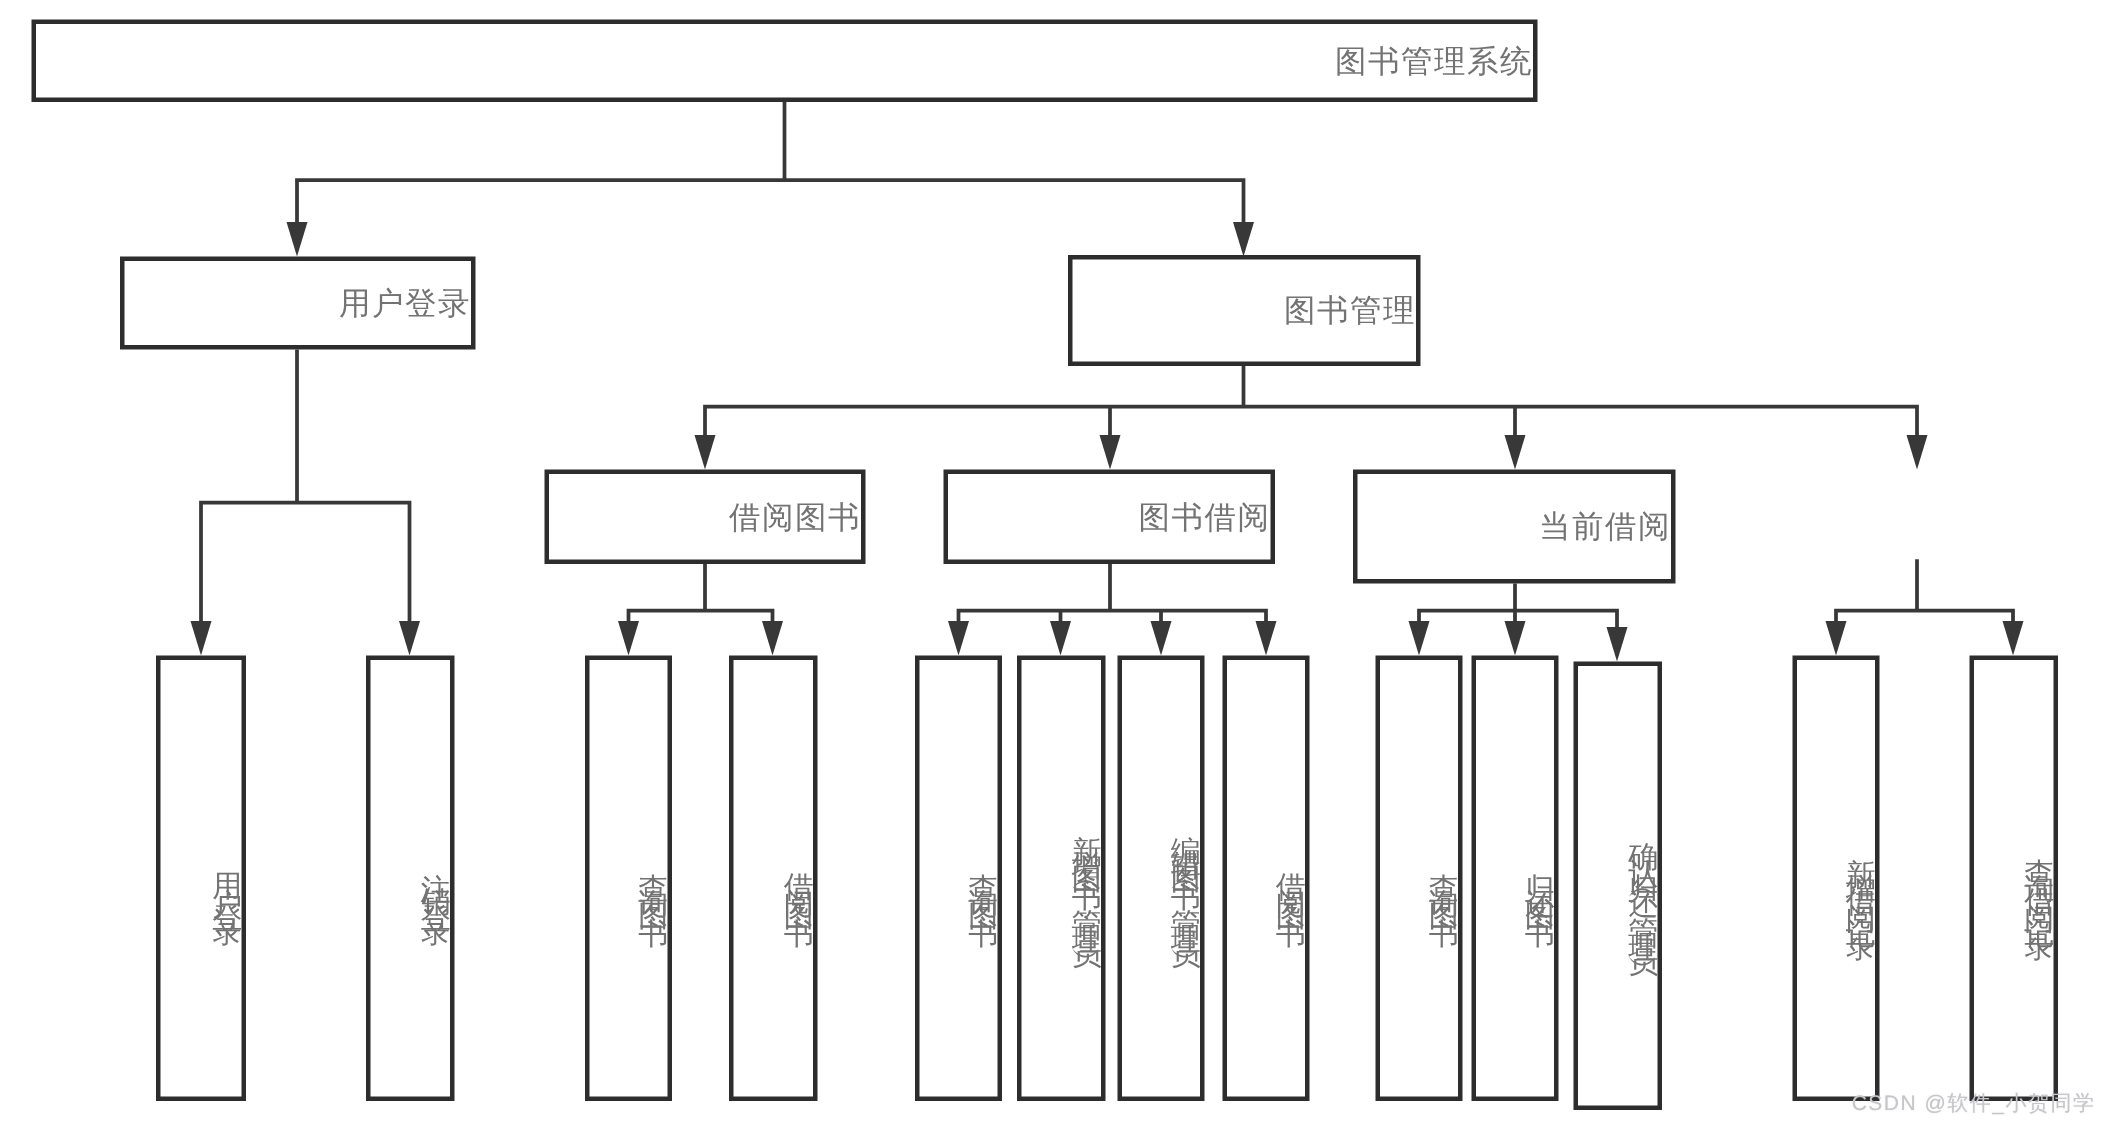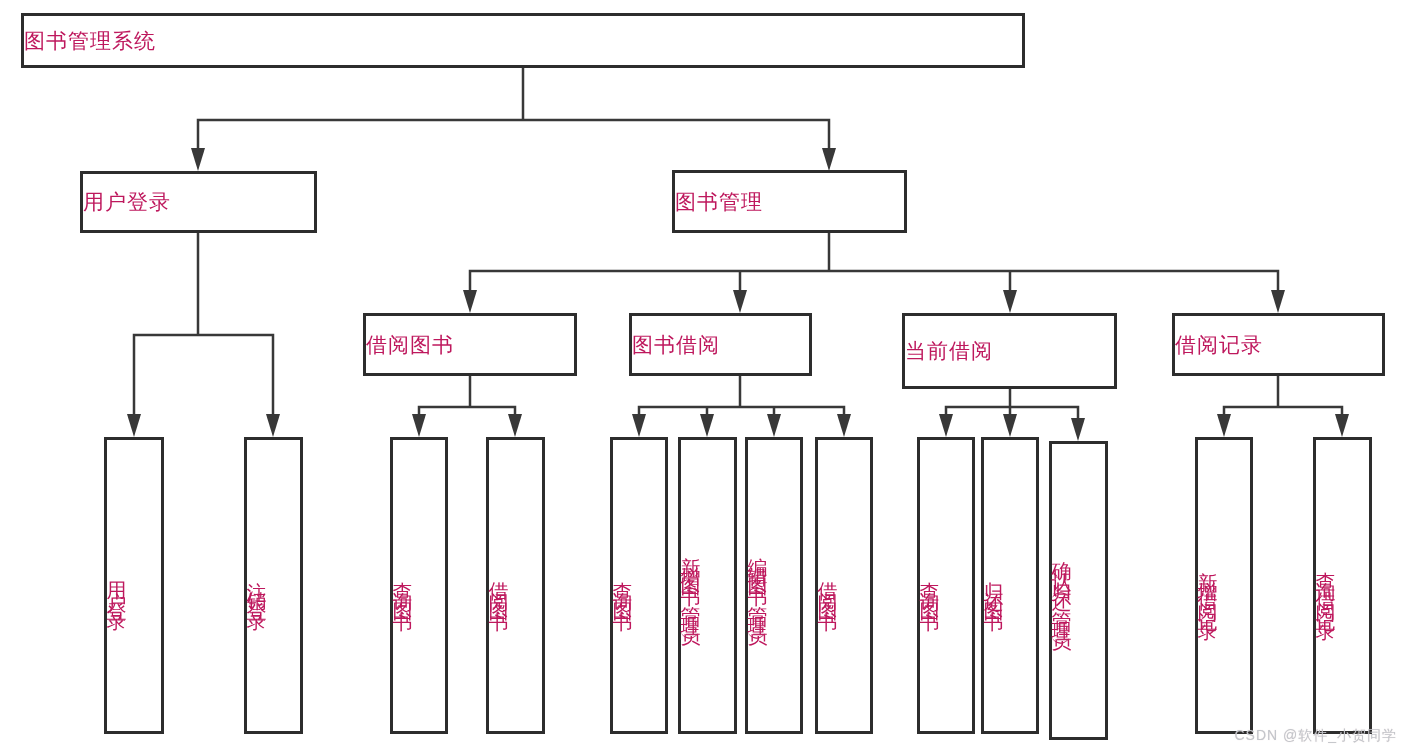--- a/index.html
+++ b/index.html
@@ -17,22 +17,22 @@
     width: 1405px; height: 747px;
     z-index: 1;
   }
   .node {
     position: absolute;
     box-sizing: border-box;
     background: #ffffff;
     border: 3px solid #2d2d2d;
     display: flex;
     align-items: center;
-    justify-content: flex-start;
-    color: #be185d;
+    justify-content: flex-end;
+    color: #737373;
     z-index: 2;
   }
   .hnode { font-size: 21px; letter-spacing: 1px; }
   .vnode { font-size: 20px; }
   .vnode .vtext {
     writing-mode: vertical-rl;
     text-orientation: mixed;
     letter-spacing: 10px;
     line-height: 1;
     white-space: nowrap;
@@ -86,35 +86,32 @@
     </g>
   </svg>
 
   <div class="node hnode" style="left:21px; top:13px; width:1004px; height:55px;">
     <span>图书管理系统</span>
   </div>
 
   <div class="node hnode" style="left:80px; top:171px; width:237px; height:62px;">
     <span>用户登录</span>
   </div>
-  <div class="node hnode" style="left:672px; top:170px; width:235px; height:63px;">
+  <div class="node hnode" style="left:712px; top:170px; width:235px; height:74px;">
     <span>图书管理</span>
   </div>
 
   <div class="node hnode" style="left:363px; top:313px; width:214px; height:63px;">
     <span>借阅图书</span>
   </div>
-  <div class="node hnode" style="left:629px; top:313px; width:183px; height:63px;">
+  <div class="node hnode" style="left:629px; top:313px; width:221px; height:63px;">
     <span>图书借阅</span>
   </div>
   <div class="node hnode" style="left:902px; top:313px; width:215px; height:76px;">
     <span>当前借阅</span>
-  </div>
-  <div class="node hnode" style="left:1172px; top:313px; width:213px; height:63px;">
-    <span>借阅记录</span>
   </div>
 
   <div class="node vnode" style="left:104px; top:437px; width:60px; height:297px;">
     <span class="vtext">用户登录</span>
   </div>
   <div class="node vnode" style="left:244px; top:437px; width:59px; height:297px;">
     <span class="vtext">注销登录</span>
   </div>
 
   <div class="node vnode" style="left:390px; top:437px; width:58px; height:297px;">

